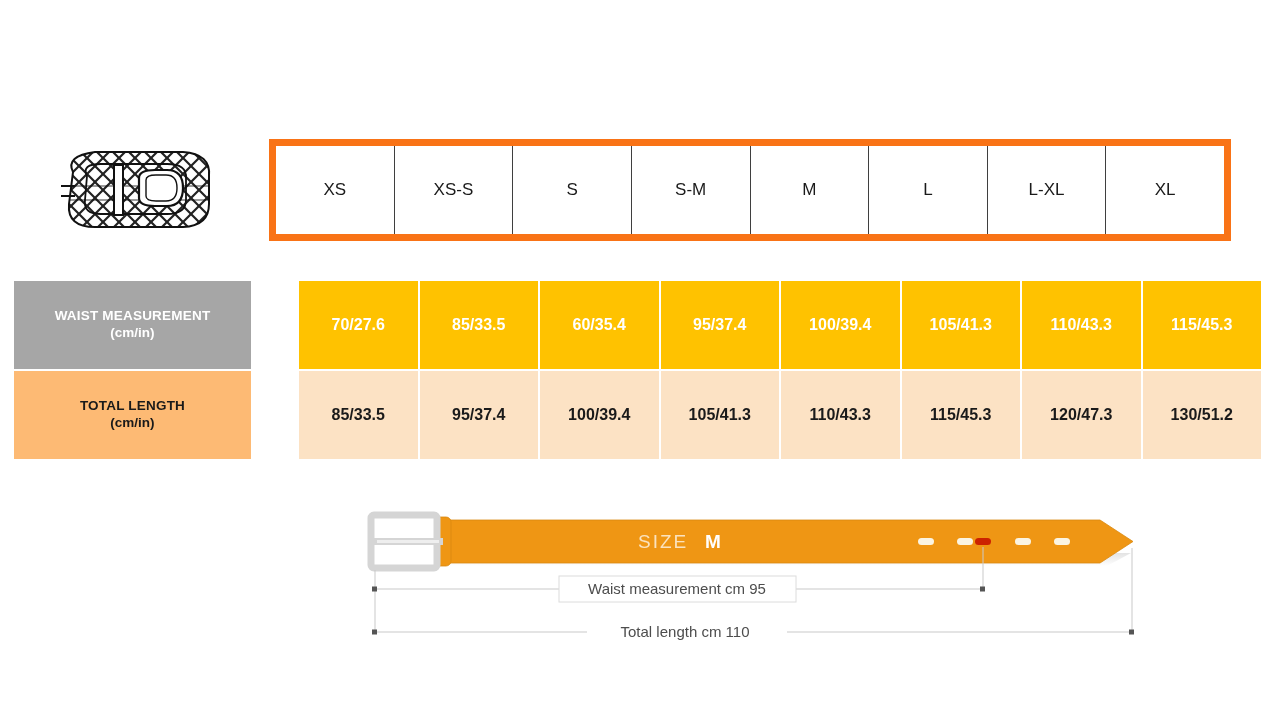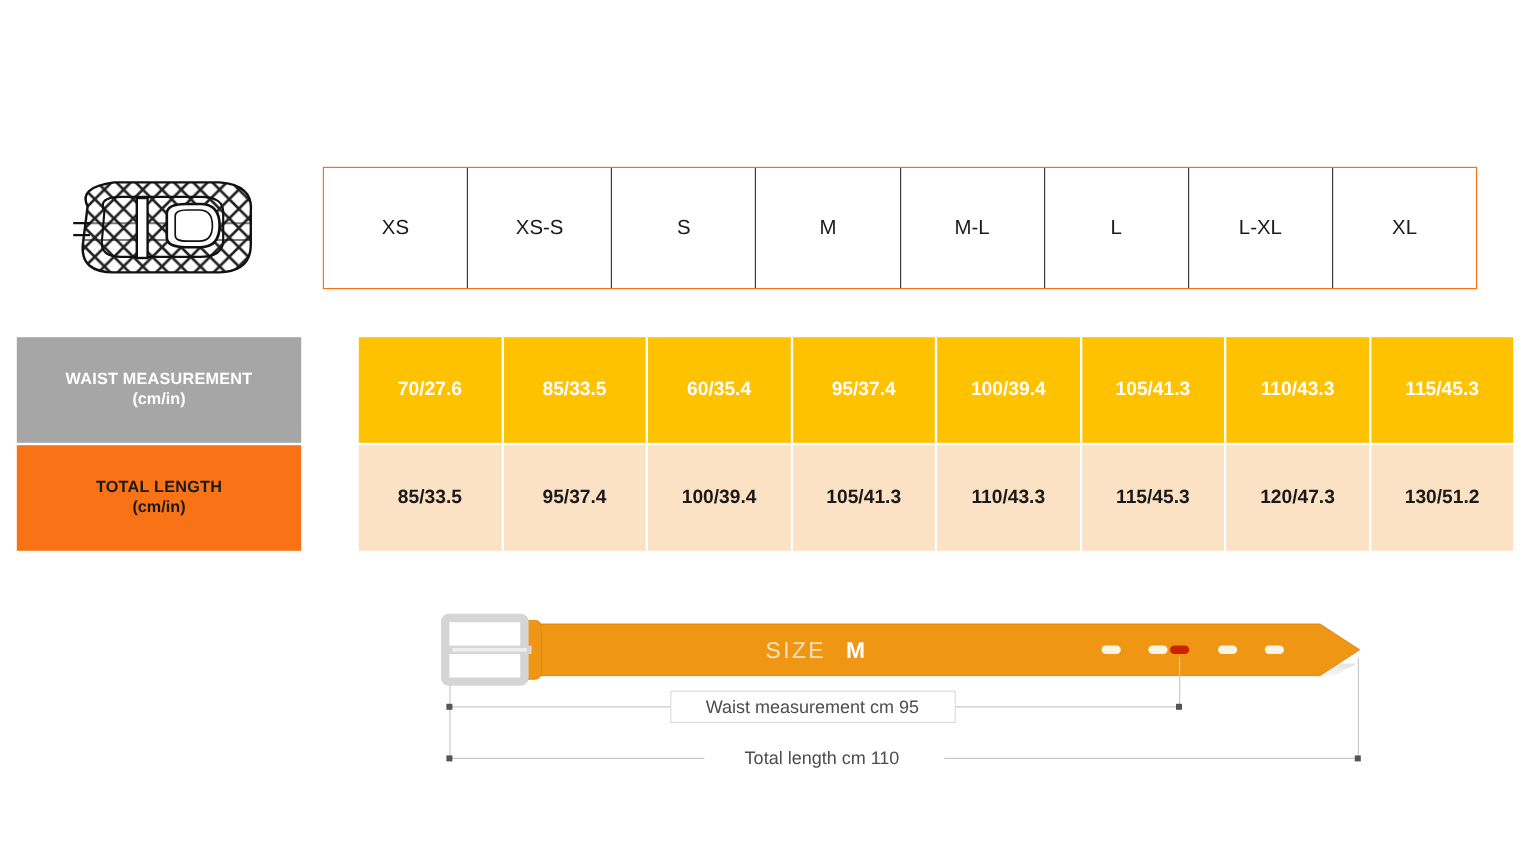--- a/index.html
+++ b/index.html
@@ -25,21 +25,21 @@
   }
 
   
   #size-header-table {
     position: absolute;
     left: 269px;
     top: 139px;
     width: 962px;
     height: 102px;
     display: flex;
-    border: 1px solid #f97316;
+    border: 7px solid #f97316;
     box-sizing: border-box;
     background: #ffffff;
   }
   #size-header-table .hcell {
     flex: 1 1 0;
     border-right: 1px solid #3f3f3f;
     display: flex;
     align-items: center;
     justify-content: center;
     font-size: 17px;
@@ -73,21 +73,21 @@
 
   #waist-row-label {
     top: 281px;
     height: 88px;
     background: #a6a6a6;
     color: #ffffff;
   }
   #length-row-label {
     top: 371px;
     height: 88px;
-    background: #f97316;
+    background: #fdba74;
     color: #1a1a1a;
   }
 
   .value-strip {
     position: absolute;
     left: 269px;
     width: 962px;
     height: 88px;
     display: flex;
     box-sizing: border-box;
@@ -168,22 +168,22 @@
     <path d="M84,36 Q84,28 100,28 L112,28 Q128,28 128,46 Q128,64 112,64 L100,64 Q84,64 84,56 Z" fill="#ffffff" stroke="#111" stroke-width="2.2"></path>
     <path d="M91,38 Q91,33 101,33 L111,33 Q122,33 122,46 Q122,59 111,59 L101,59 Q91,59 91,54 Z" fill="#ffffff" stroke="#111" stroke-width="1.4"></path>
     <path d="M6,44 L20,44 M6,54 L20,54" stroke="#111" stroke-width="1.8"></path>
   </svg>
 </div>
 
 <div id="size-header-table">
   <div class="hcell">XS</div>
   <div class="hcell">XS-S</div>
   <div class="hcell">S</div>
+  <div class="hcell">S-M</div>
   <div class="hcell">M</div>
-  <div class="hcell">M-L</div>
   <div class="hcell">L</div>
   <div class="hcell">L-XL</div>
   <div class="hcell">XL</div>
 </div>
 
 <div class="row-label" id="waist-row-label">
   <span class="l1">WAIST MEASUREMENT</span>
   <span class="l2">(cm/in)</span>
 </div>
 <div class="value-strip" id="waist-values">

